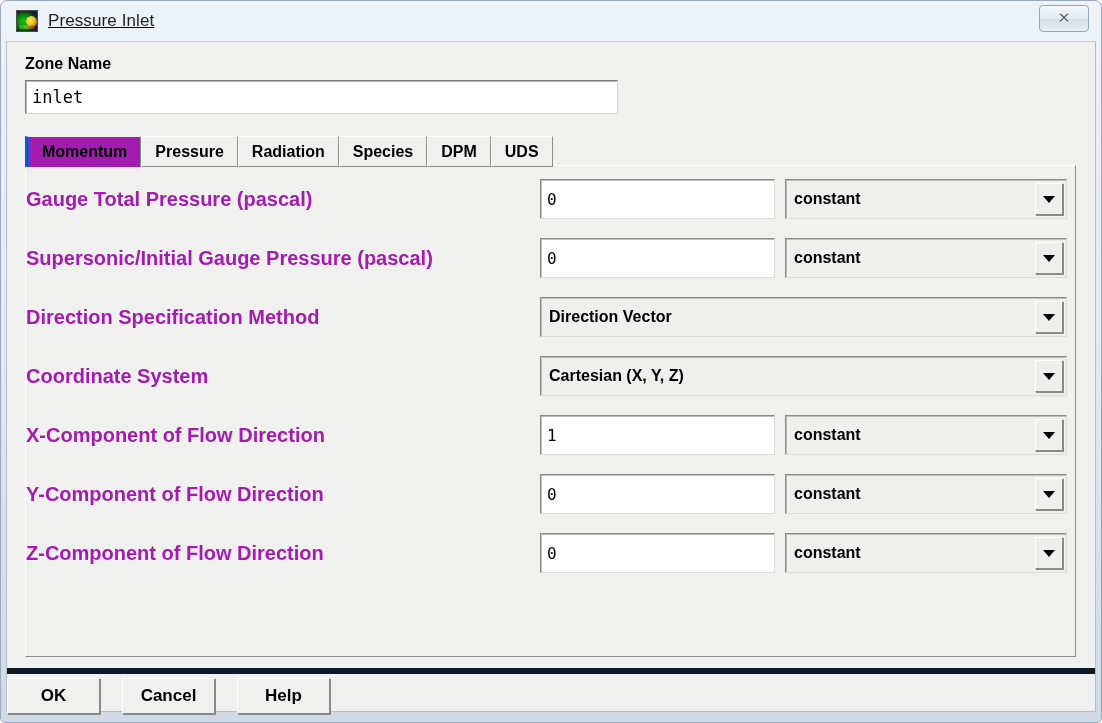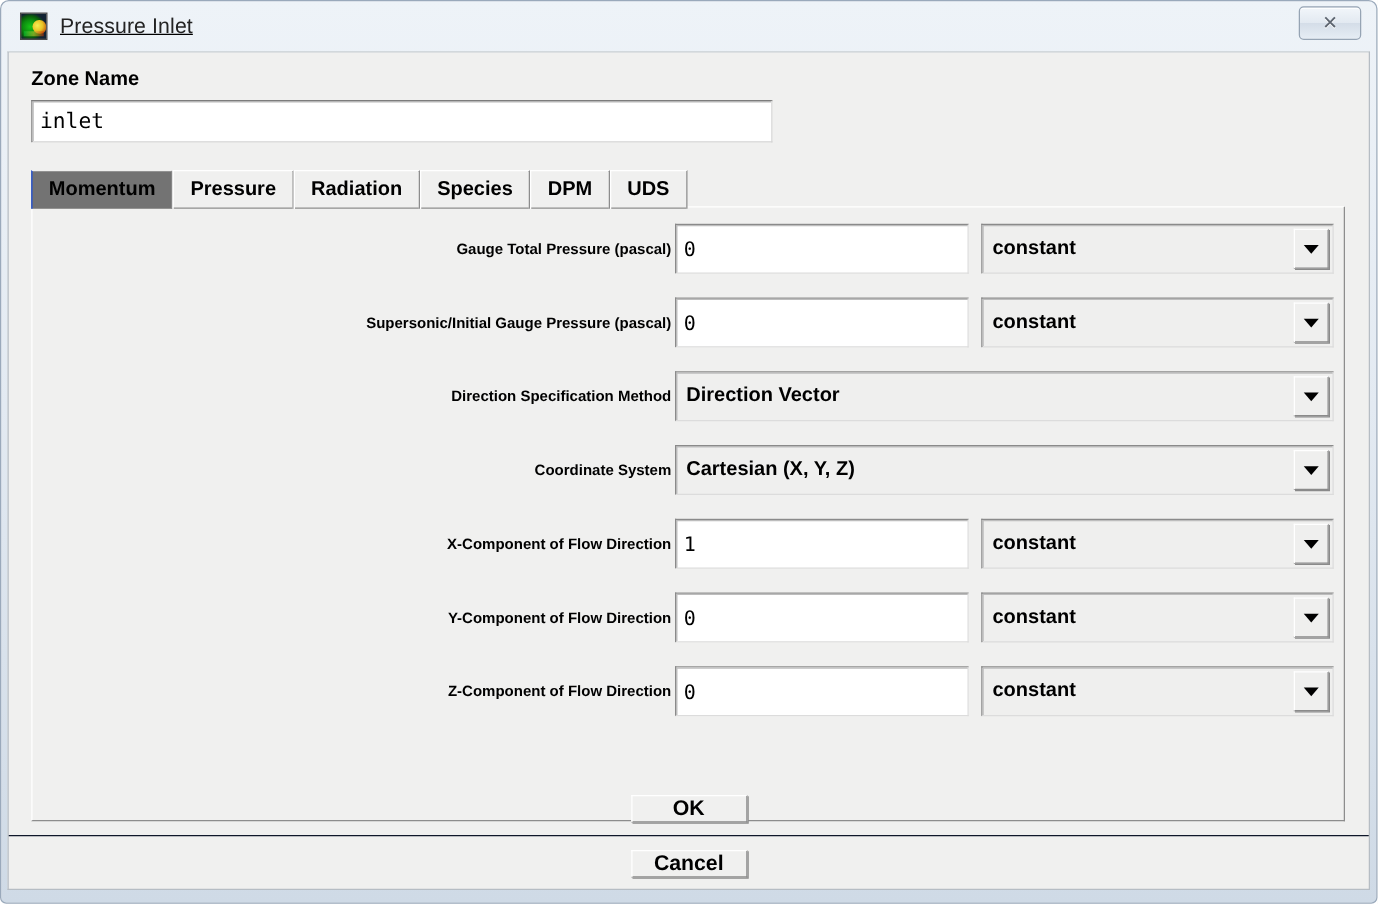--- a/index.html
+++ b/index.html
@@ -142,22 +142,22 @@
     font-weight: bold;
     color: #000;
     background: #f0f0ef;
     border-left: 1px solid #ffffff;
     border-top: 1px solid #ffffff;
     border-right: 1px solid #8d8d8d;
     white-space: nowrap;
     position: relative;
   }
   .tab.active {
-    background: #737373;
-    border-left: 1px solid #1d4ed8;
+    background: #a21caf;
+    border-left: 4px solid #1d4ed8;
     border-top: 1px solid #f0f0ef;
   }
   .tab:not(.active)::after {
     content: "";
     position: absolute;
     left: 0; right: 0; bottom: 0;
     height: 1px;
     background: #8d8d8d;
   }
 
@@ -175,24 +175,24 @@
 
   
   .row {
     position: absolute;
     height: 40px;
     left: 0;
     display: flex;
     align-items: center;
   }
   .row-label {
-    font-size: 12px;
-    font-weight: bold;
-    color: #000000;
-    text-align: right;
+    font-size: 20px;
+    font-weight: bold;
+    color: #a21caf;
+    text-align: left;
     white-space: nowrap;
   }
 
   .value-field {
     box-sizing: border-box;
     background: #ffffff;
     border: 1px solid #ffffff;
     border-top-color: #8a8a8a;
     border-left-color: #8a8a8a;
     border-right-color: #dcdcdc;
@@ -242,26 +242,25 @@
     border-right: 6px solid transparent;
     border-top: 7px solid #000000;
   }
 
   
   #buttonbar {
     position: absolute;
     left: 0; right: 0;
     top: 626px;
     height: 44px;
-    border-top: 1px solid #0f172a;
+    border-top: 6px solid #0f172a;
     display: flex;
     align-items: center;
-    justify-content: center;
+    justify-content: flex-start;
     gap: 22px;
-    flex-direction: column;
   }
   .dlg-button {
     min-width: 93px;
     height: 36px;
     box-sizing: border-box;
     background: #f0f0ef;
     border: 1px solid #8a8a8a;
     border-top-color: #ffffff;
     border-left-color: #ffffff;
     box-shadow: 1px 1px 0 #8a8a8a;

